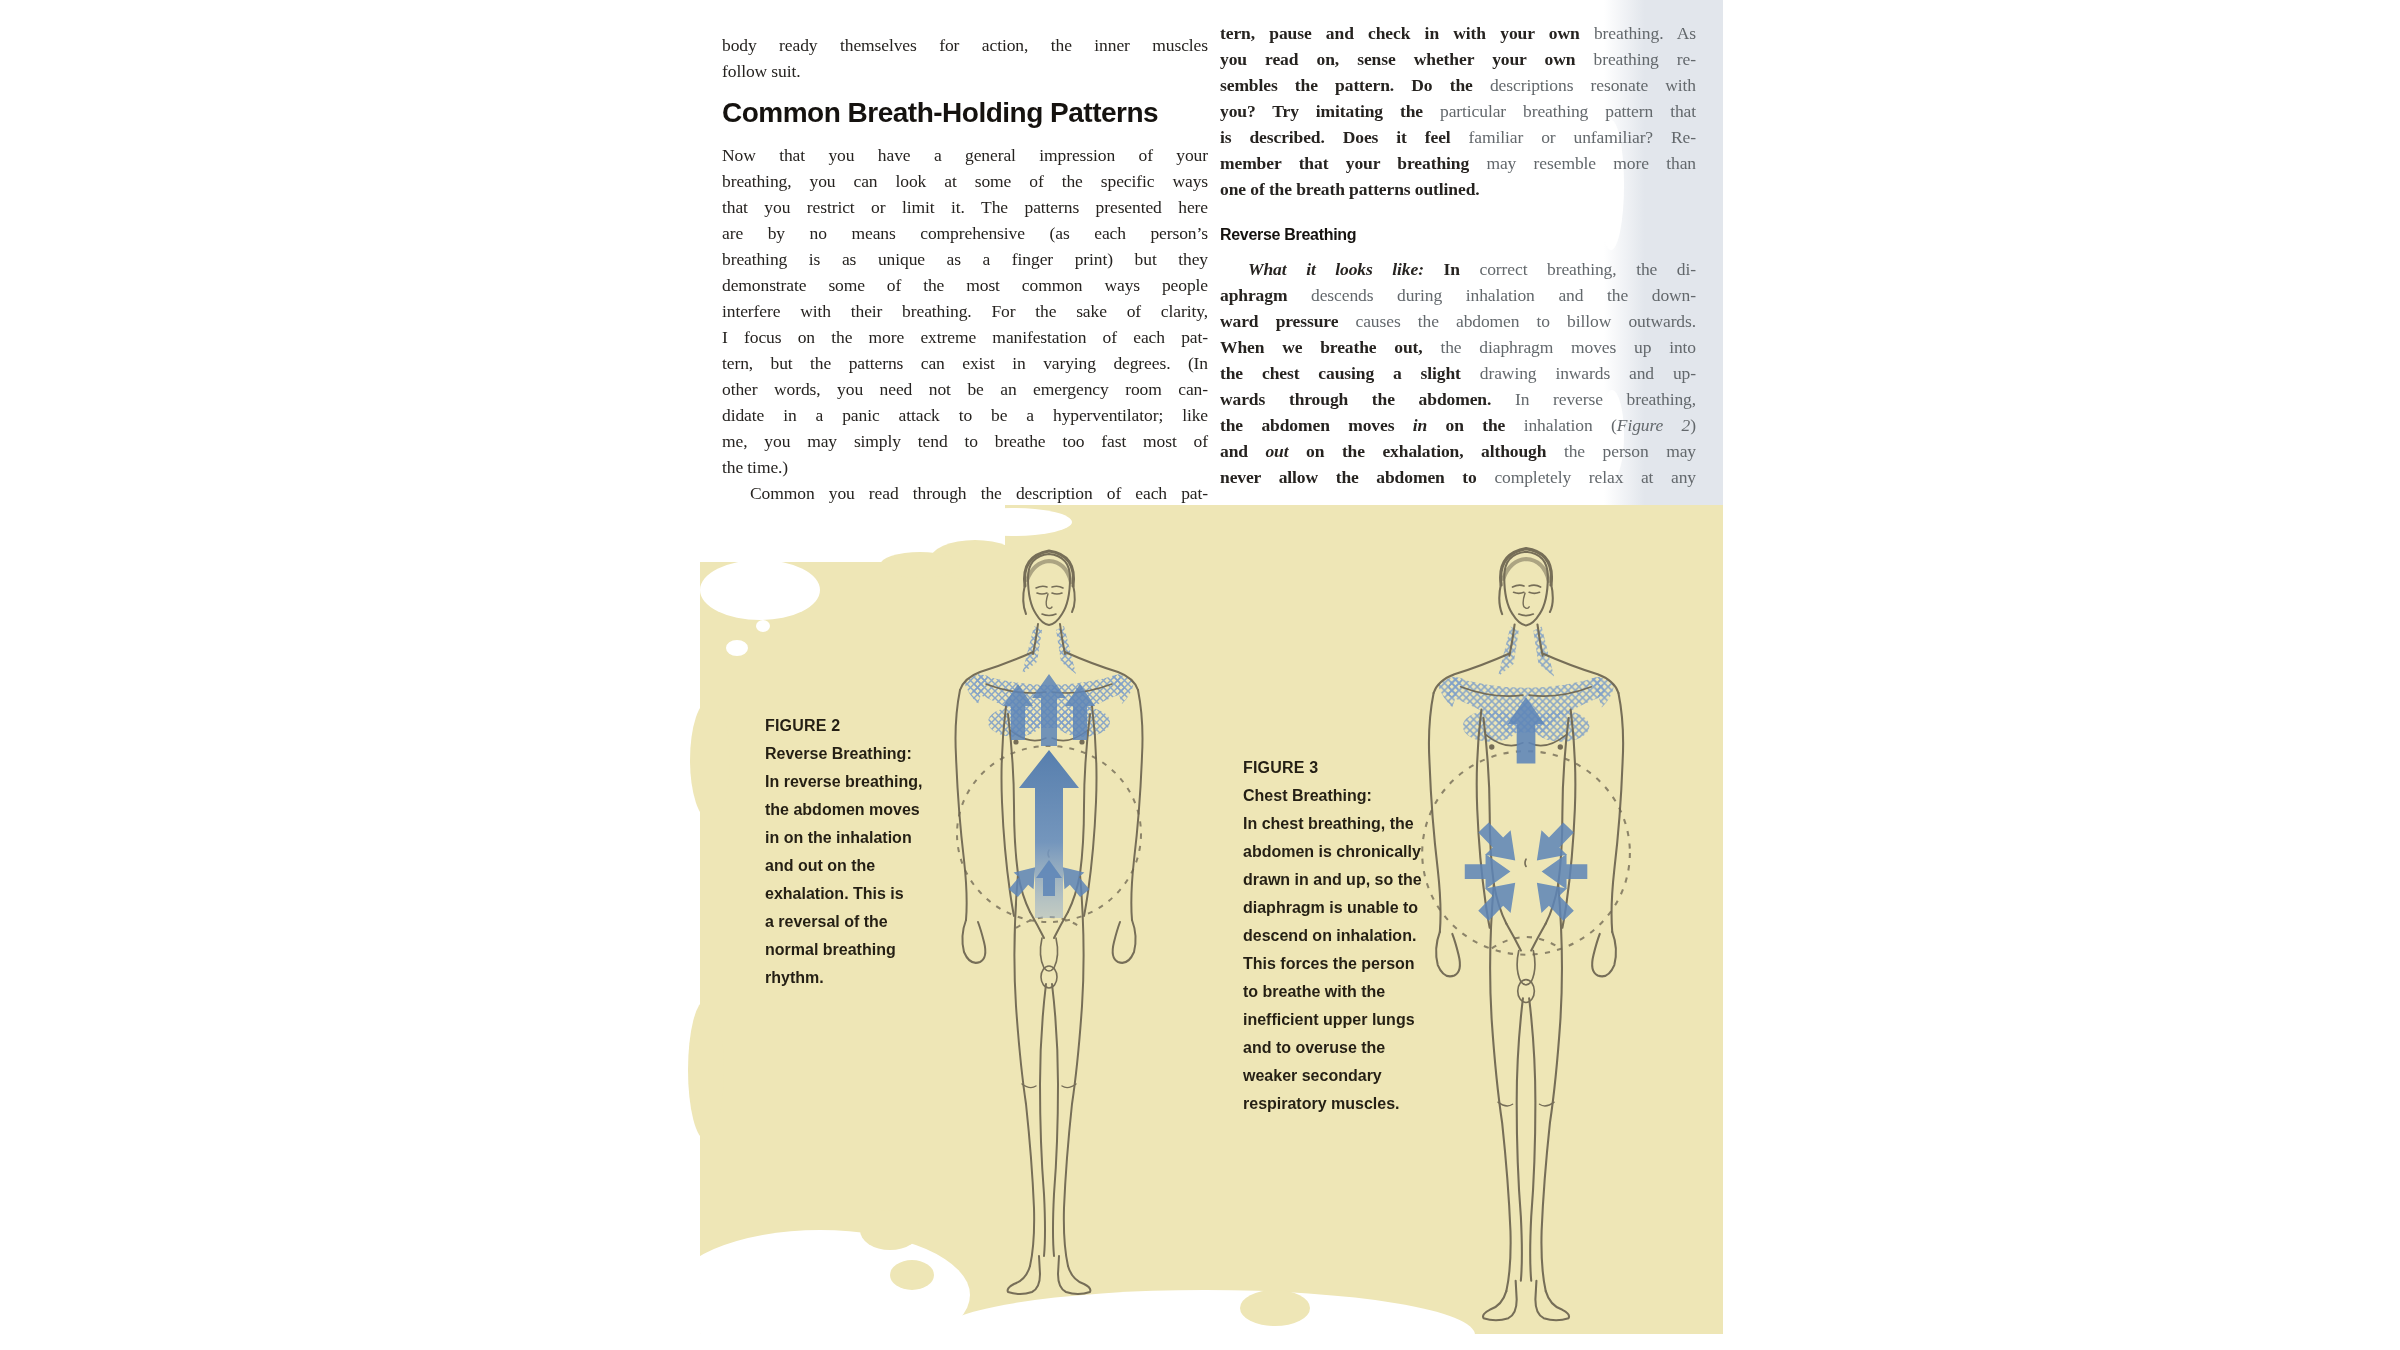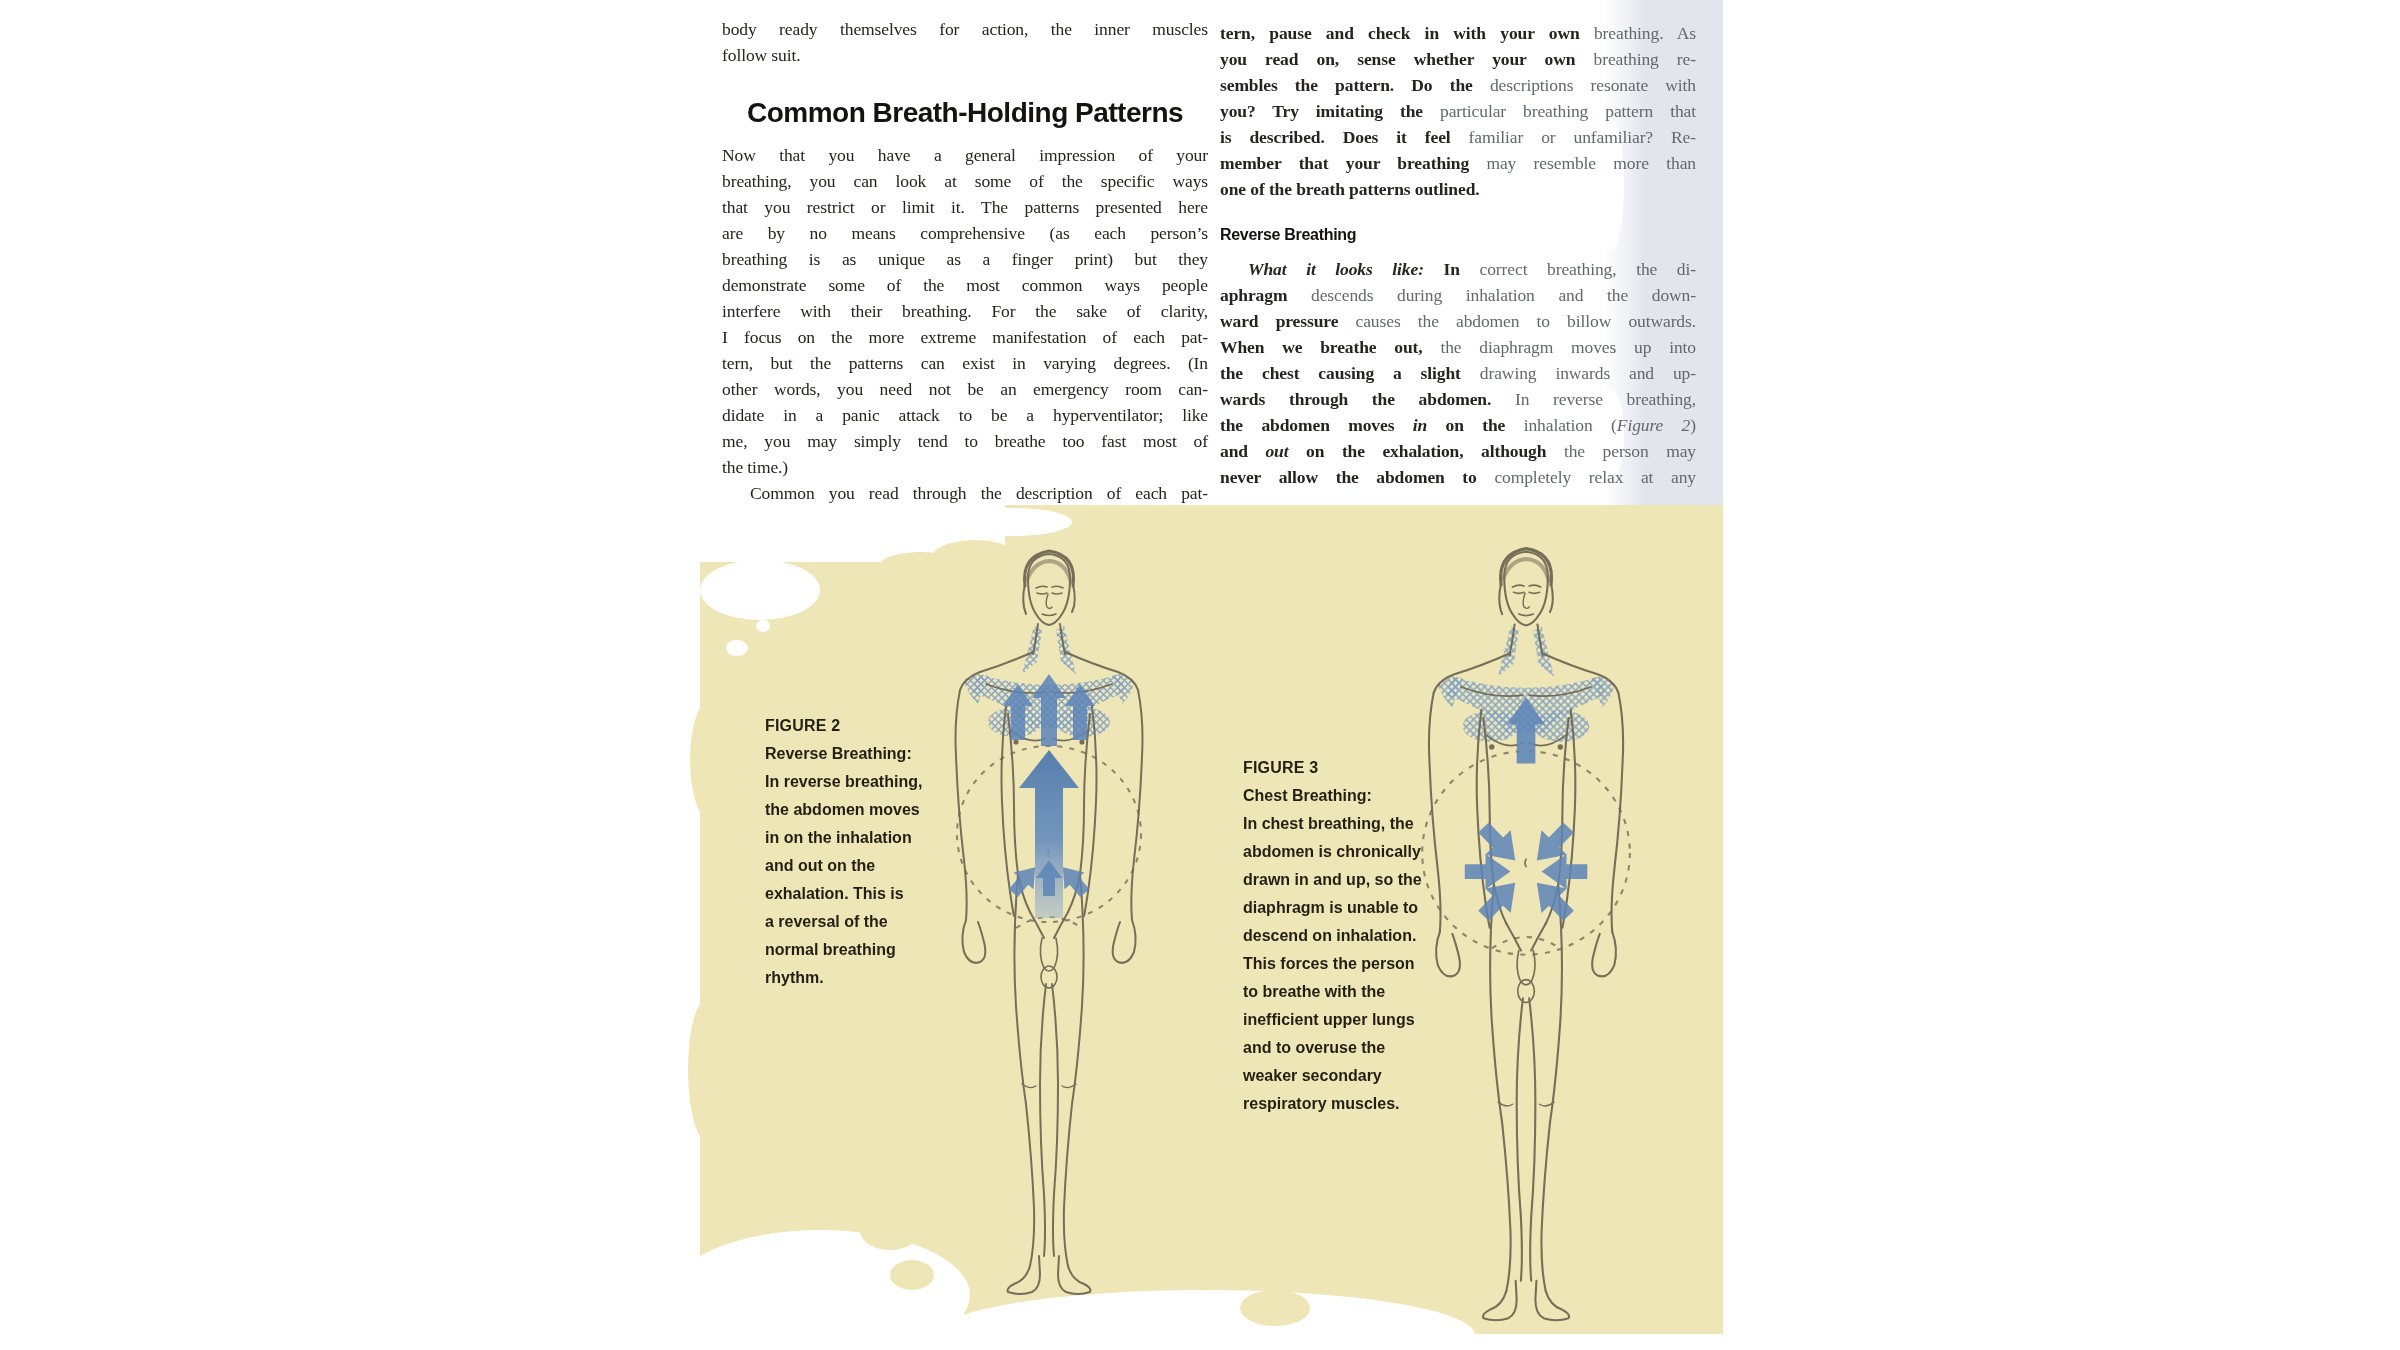--- a/index.html
+++ b/index.html
@@ -14,33 +14,33 @@
 
   
   .wash{position:absolute;left:1604px;top:0;width:119px;height:508px;
         background:linear-gradient(to right, rgba(226,230,236,0) 0%, var(--wash) 34%, var(--wash) 100%);}
   .blob{position:absolute;border-radius:50%}
   .cream-main{position:absolute;left:700px;top:562px;width:1023px;height:772px;background:var(--cream)}
   .cream-top{position:absolute;left:1005px;top:505px;width:718px;height:60px;background:var(--cream)}
 
   
   .col{position:absolute;font-size:17.5px;line-height:26px;color:var(--ink);letter-spacing:-0.1px}
-  .col-left{left:722px;top:16px;width:486px}
+  .col-left{left:722px;top:32px;width:486px}
   .col-right{left:1220px;top:20px;width:476px}
   .line{text-align:justify;text-align-last:justify;height:26px}
   .line.last{text-align-last:left}
   .line.indent{text-indent:28px}
   .t-d{color:var(--ink)}
   .t-f{color:var(--faded)}
   .t-i{color:var(--ink);font-style:italic}
   .t-fi{color:var(--faded);font-style:italic}
   .t-bi{color:var(--ink);font-weight:bold;font-style:italic}
   .col-right .t-d,.col-right .t-i{font-weight:bold}
   .h1{font-family:"Liberation Sans",sans-serif;font-weight:bold;font-size:28px;line-height:34px;
-      text-align:center;color:#15120f;letter-spacing:-0.5px;margin:28px 0 12px 0}
+      color:#15120f;letter-spacing:-0.5px;margin:12px 0 12px 0}
   .h2{font-family:"Liberation Sans",sans-serif;font-weight:bold;font-size:16px;line-height:30px;
       text-align:left;color:#15120f;letter-spacing:-0.3px;margin:18px 0 6px 0}
 
   
   .caption{position:absolute;width:250px;font-family:"Liberation Sans",sans-serif;
            font-weight:bold;font-size:16px;line-height:28px;color:var(--cap)}
   .caption .cap-label{letter-spacing:0.2px}
   .cap-fig2{left:765px;top:712px}
   .cap-fig3{left:1243px;top:754px}
 

